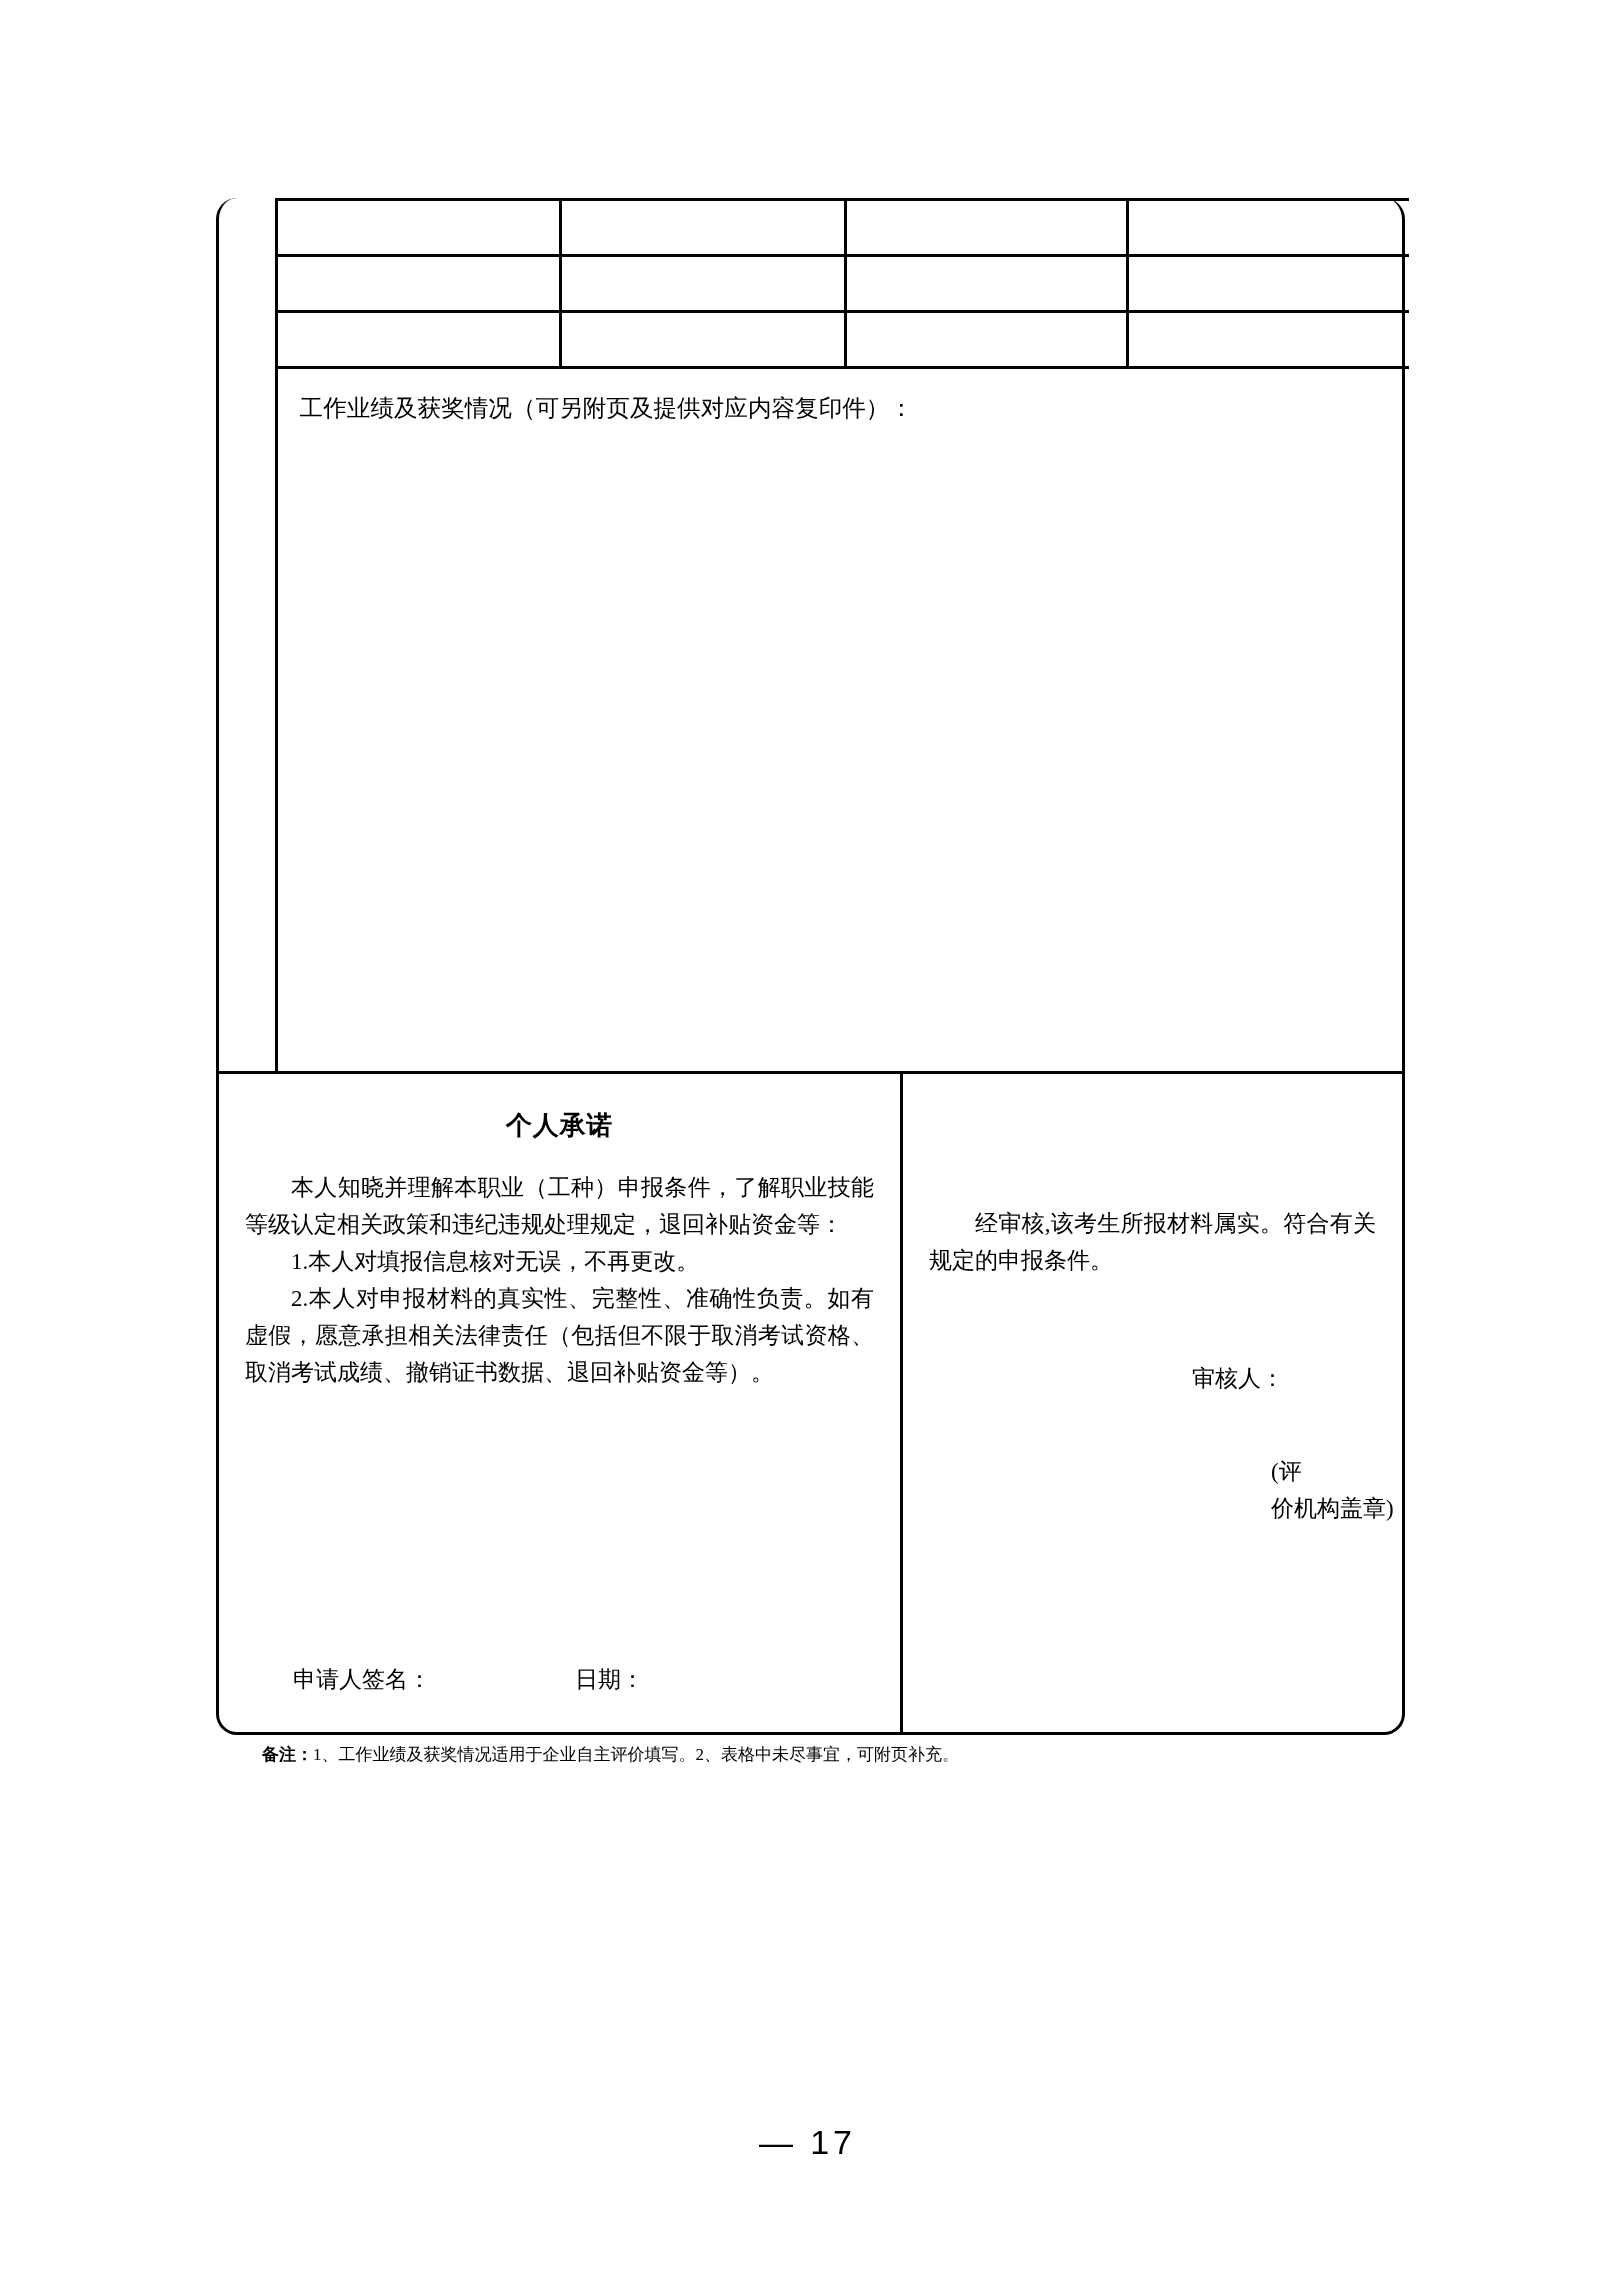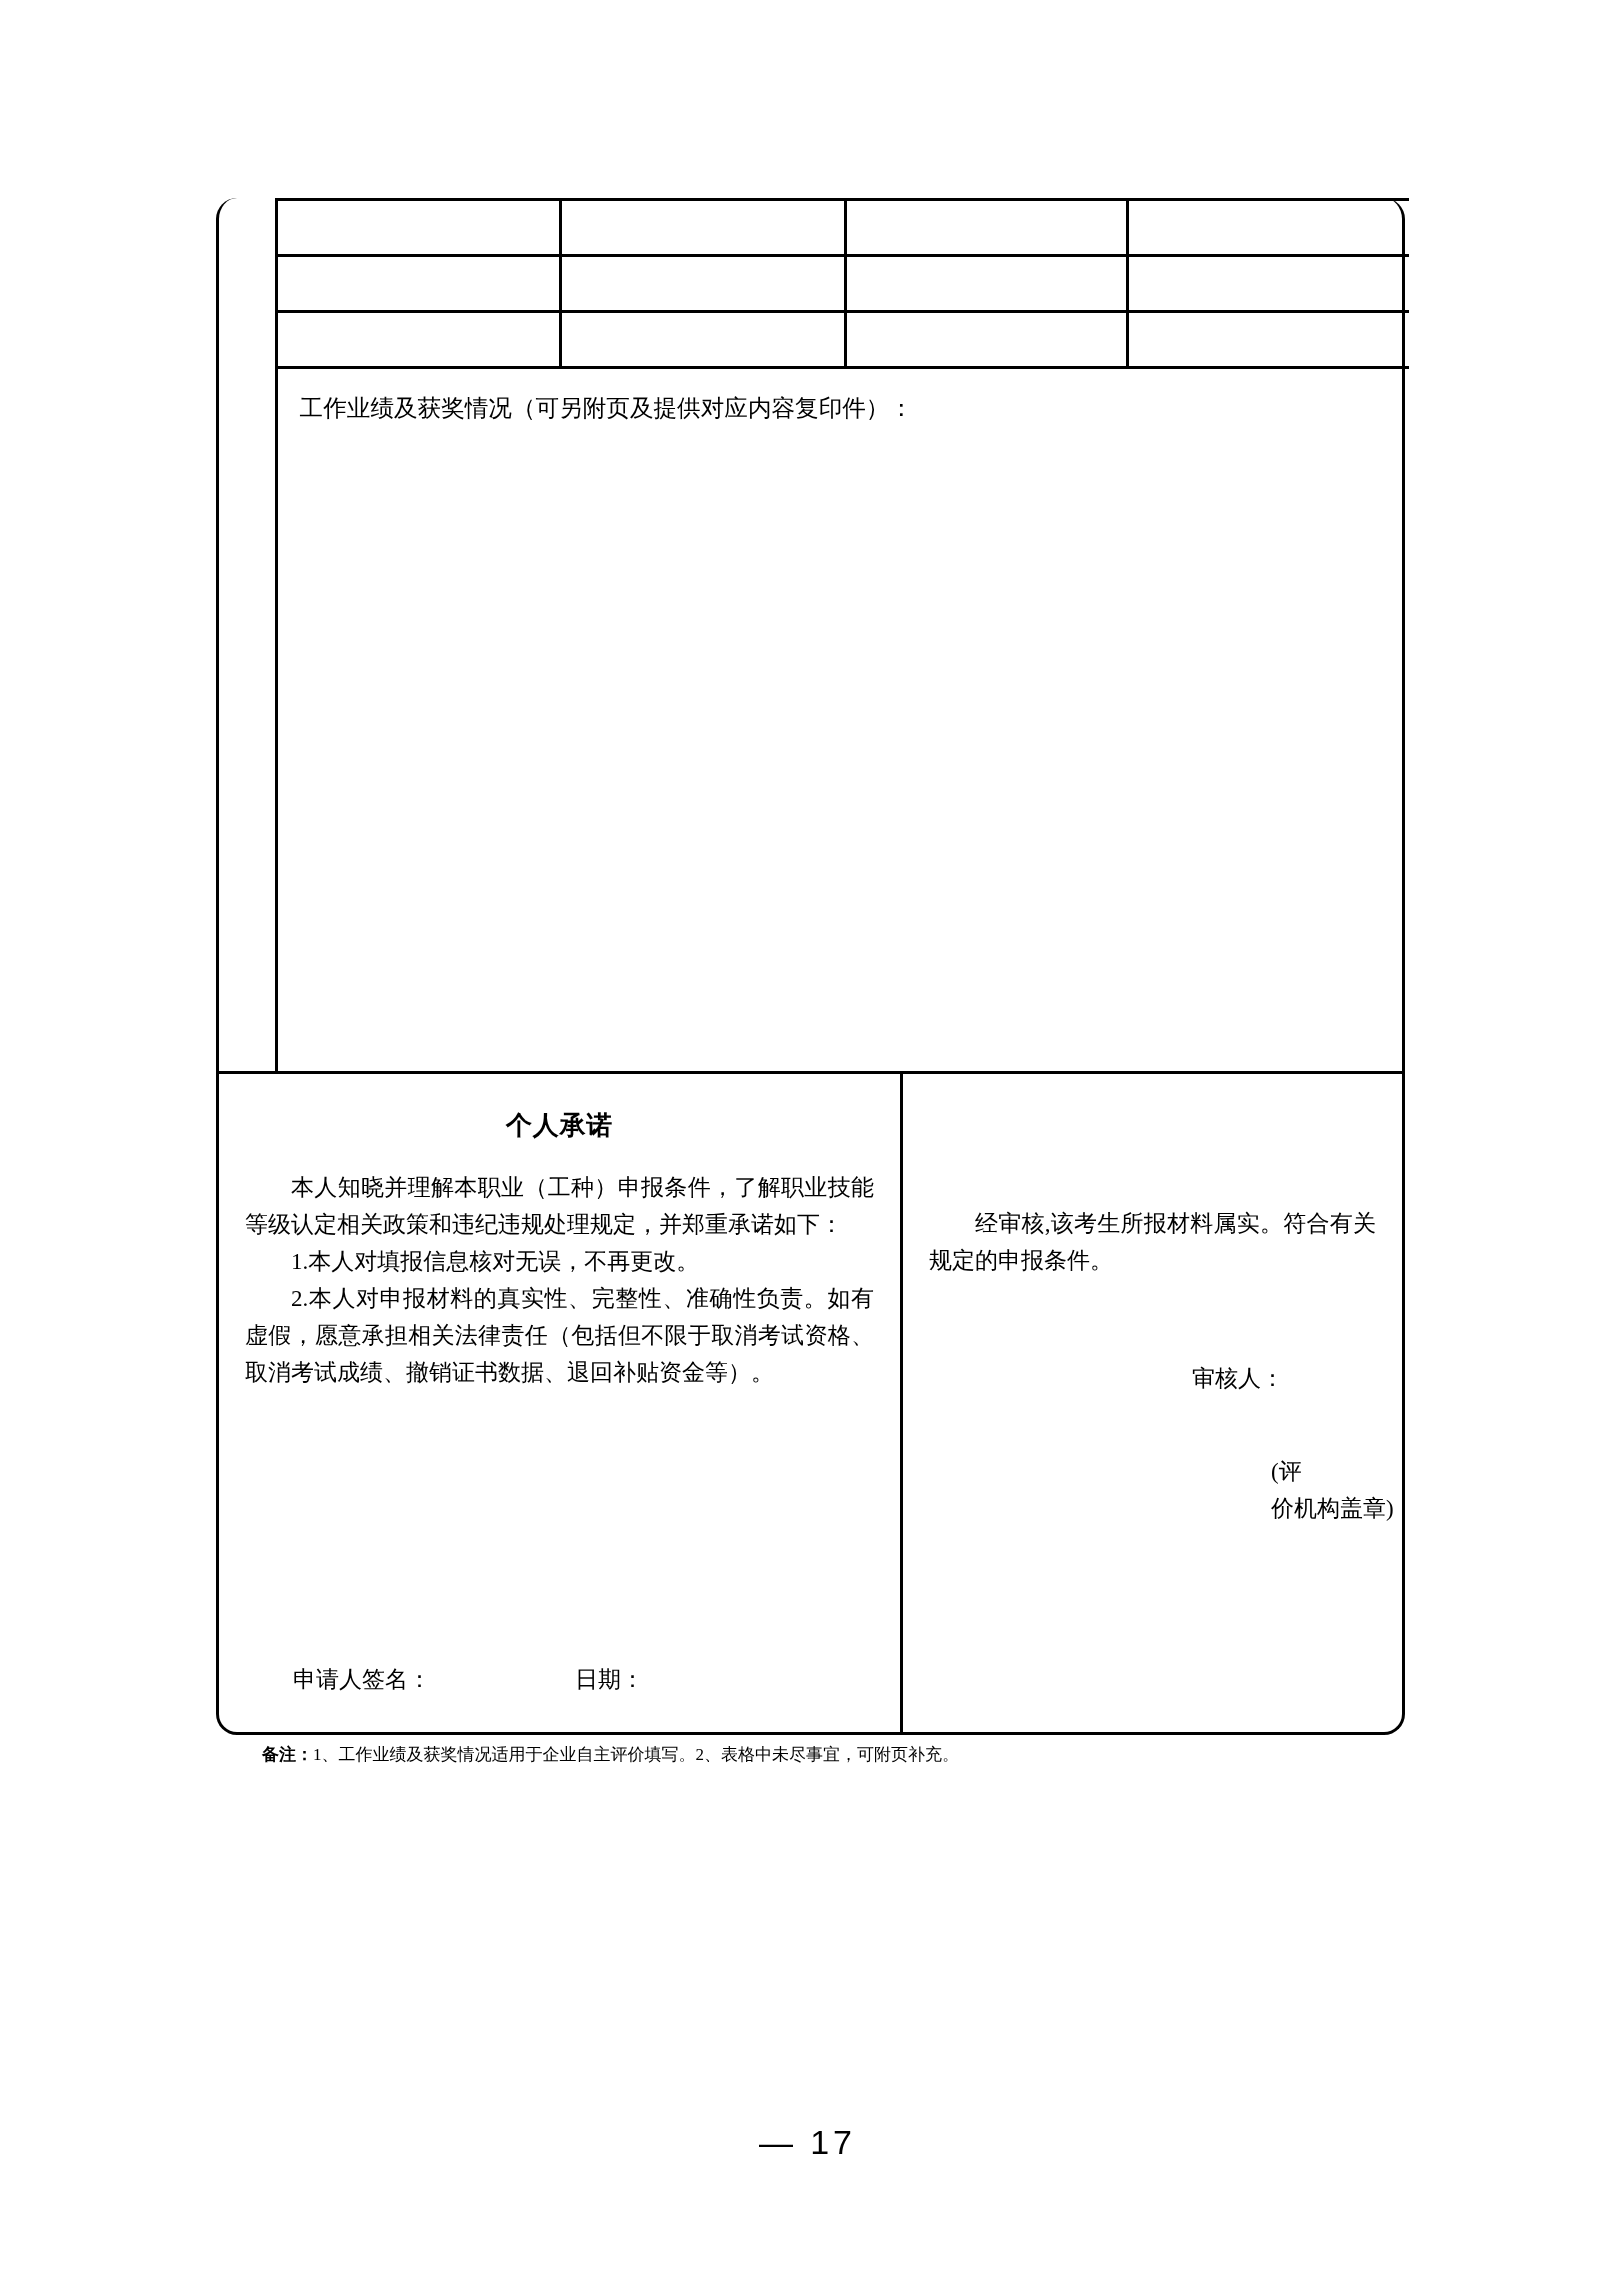--- a/index.html
+++ b/index.html
@@ -233,21 +233,21 @@
       </div>
 
     </div>
 
     <div class="lower-section">
 
       <div class="commit-col">
         <div class="commit-title">个人承诺</div>
 
         <div class="commit-body">
-          <p>本人知晓并理解本职业（工种）申报条件，了解职业技能等级认定相关政策和违纪违规处理规定，并郑重承诺如下：</p>
+          <p>本人知晓并理解本职业（工种）申报条件，了解职业技能等级认定相关政策和违纪违规处理规定，退回补贴资金等：</p>
           <p>1.本人对填报信息核对无误，不再更改。</p>
           <p>2.本人对申报材料的真实性、完整性、准确性负责。如有虚假，愿意承担相关法律责任（包括但不限于取消考试资格、取消考试成绩、撤销证书数据、退回补贴资金等）。</p>
         </div>
 
         <div class="sign-row">
           <span class="sign-name">申请人签名：</span>
           <span class="sign-date">日期：</span>
         </div>
       </div>
 

